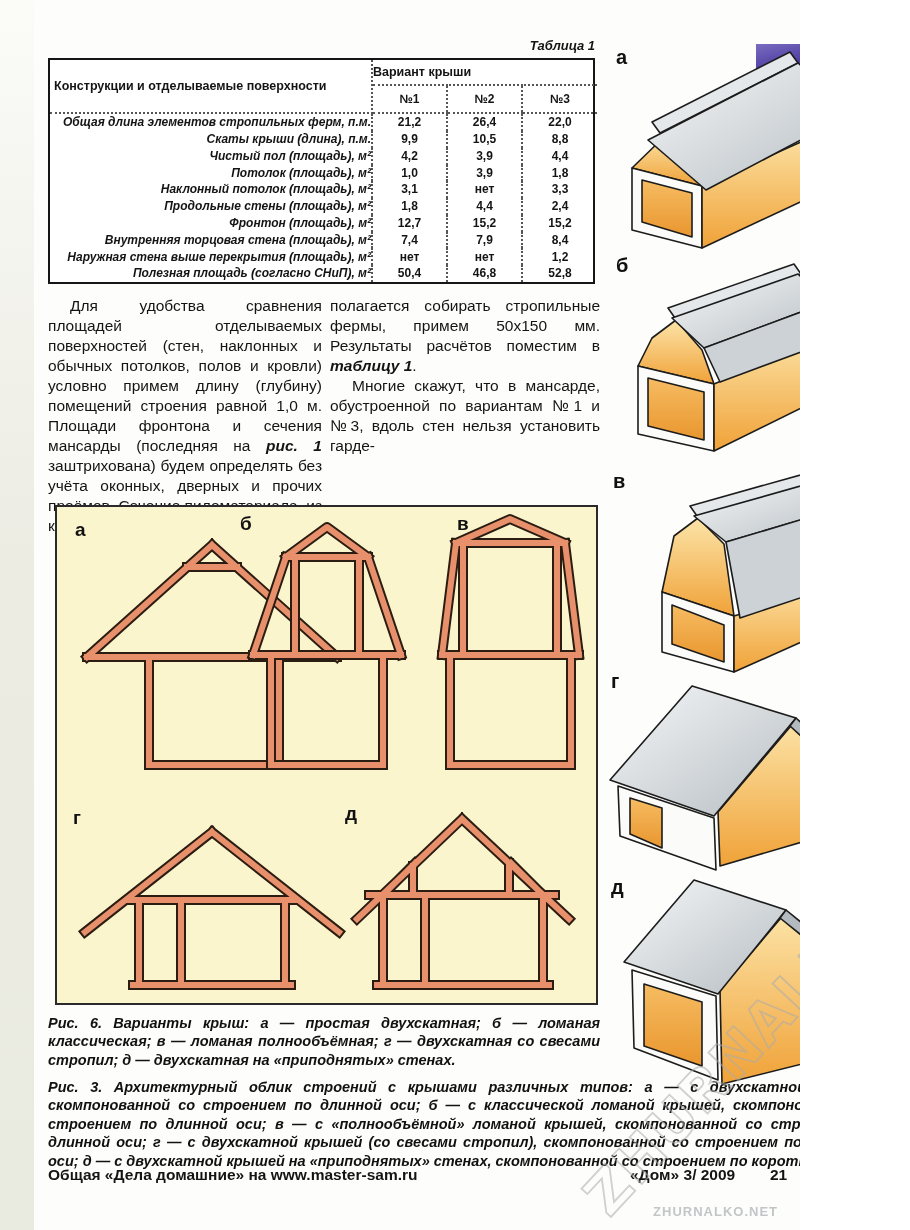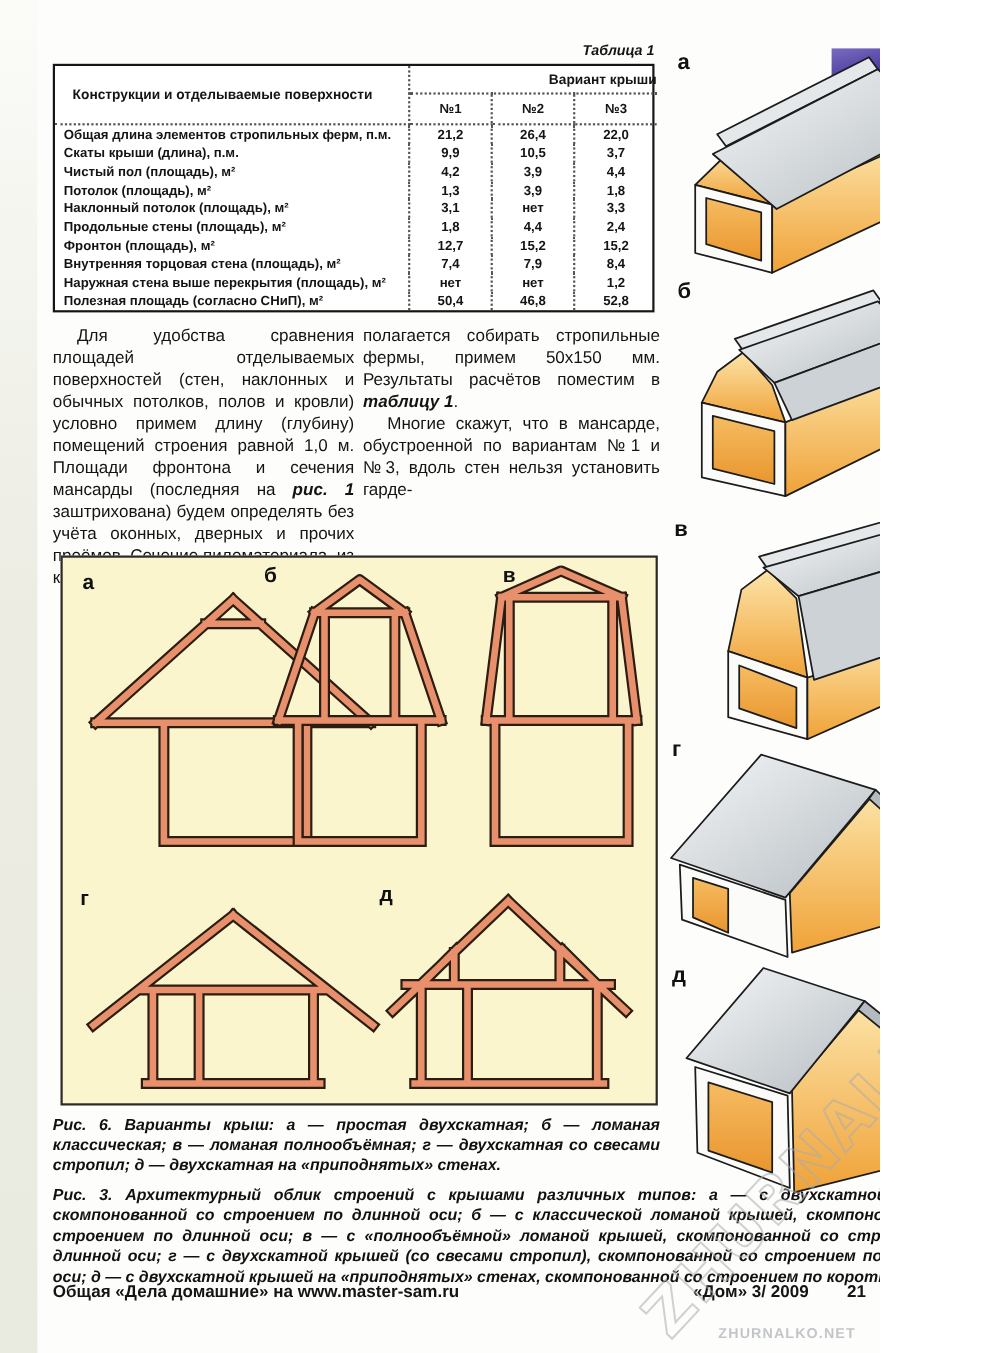--- a/index.html
+++ b/index.html
@@ -10,25 +10,25 @@
   .corner-block{position:absolute;right:0;top:44px;width:44px;height:57px;
         background:linear-gradient(165deg,#7a6cc0 0%,#4c3ba0 45%,#1c1272 100%);}
 
   
   .table-title{position:absolute;left:430px;top:38px;width:165px;text-align:right;
         font-size:13px;font-weight:bold;font-style:italic;}
   .tbl-wrap{position:absolute;left:48px;top:58px;width:547px;height:226px;
         border:2px solid #151515;background:#ffffff;box-sizing:border-box;}
   table.tbl{border-collapse:collapse;width:100%;height:100%;table-layout:fixed;}
   .tbl th,.tbl td{font-size:12px;font-weight:bold;padding:0;vertical-align:middle;line-height:1.2;}
-  .tbl .hlabel{text-align:left;padding-left:16px;border-right:2px dotted #555;border-bottom:2px dotted #555;font-size:12.5px;}
-  .tbl .hgroup{text-align:right;border-bottom:2px dotted #555;height:24px;font-size:12.5px;}
+  .tbl .hlabel{text-align:left;padding-left:4px;border-right:2px dotted #555;border-bottom:2px dotted #555;font-size:12.5px;}
+  .tbl .hgroup{text-align:left;border-bottom:2px dotted #555;height:24px;font-size:12.5px;}
   .tbl .hvar{text-align:center;border-bottom:2px dotted #555;height:26px;}
   .tbl .hvar.sep{border-left:2px dotted #555;}
-  .tbl td.lab{text-align:left;padding-left:8px;border-right:2px dotted #555;}
+  .tbl td.lab{text-align:right;padding-left:8px;border-right:2px dotted #555;font-style:italic;}
   .tbl td.val{text-align:center;}
   .tbl td.val.sep{border-left:2px dotted #555;}
 
   
   .colL{position:absolute;left:48px;top:296px;width:274px;}
   .colR{position:absolute;left:330px;top:296px;width:270px;}
   .colL p,.colR p{margin:0;font-size:15.5px;line-height:1.29;text-align:justify;}
   p.pind{text-indent:22px;}
   .ref{font-weight:bold;font-style:italic;}
 
@@ -113,31 +113,31 @@
         <tr>
             <td class="lab">Общая длина элементов стропильных ферм, п.м.</td>
             <td class="val">21,2</td>
             <td class="val sep">26,4</td>
             <td class="val sep">22,0</td>
           </tr>
         <tr>
             <td class="lab">Скаты крыши (длина), п.м.</td>
             <td class="val">9,9</td>
             <td class="val sep">10,5</td>
-            <td class="val sep">3,7</td>
+            <td class="val sep">8,8</td>
           </tr>
         <tr>
             <td class="lab">Чистый пол (площадь), м²</td>
             <td class="val">4,2</td>
             <td class="val sep">3,9</td>
             <td class="val sep">4,4</td>
           </tr>
         <tr>
             <td class="lab">Потолок (площадь), м²</td>
-            <td class="val">1,3</td>
+            <td class="val">1,0</td>
             <td class="val sep">3,9</td>
             <td class="val sep">1,8</td>
           </tr>
         <tr>
             <td class="lab">Наклонный потолок (площадь), м²</td>
             <td class="val">3,1</td>
             <td class="val sep">нет</td>
             <td class="val sep">3,3</td>
           </tr>
         <tr>

